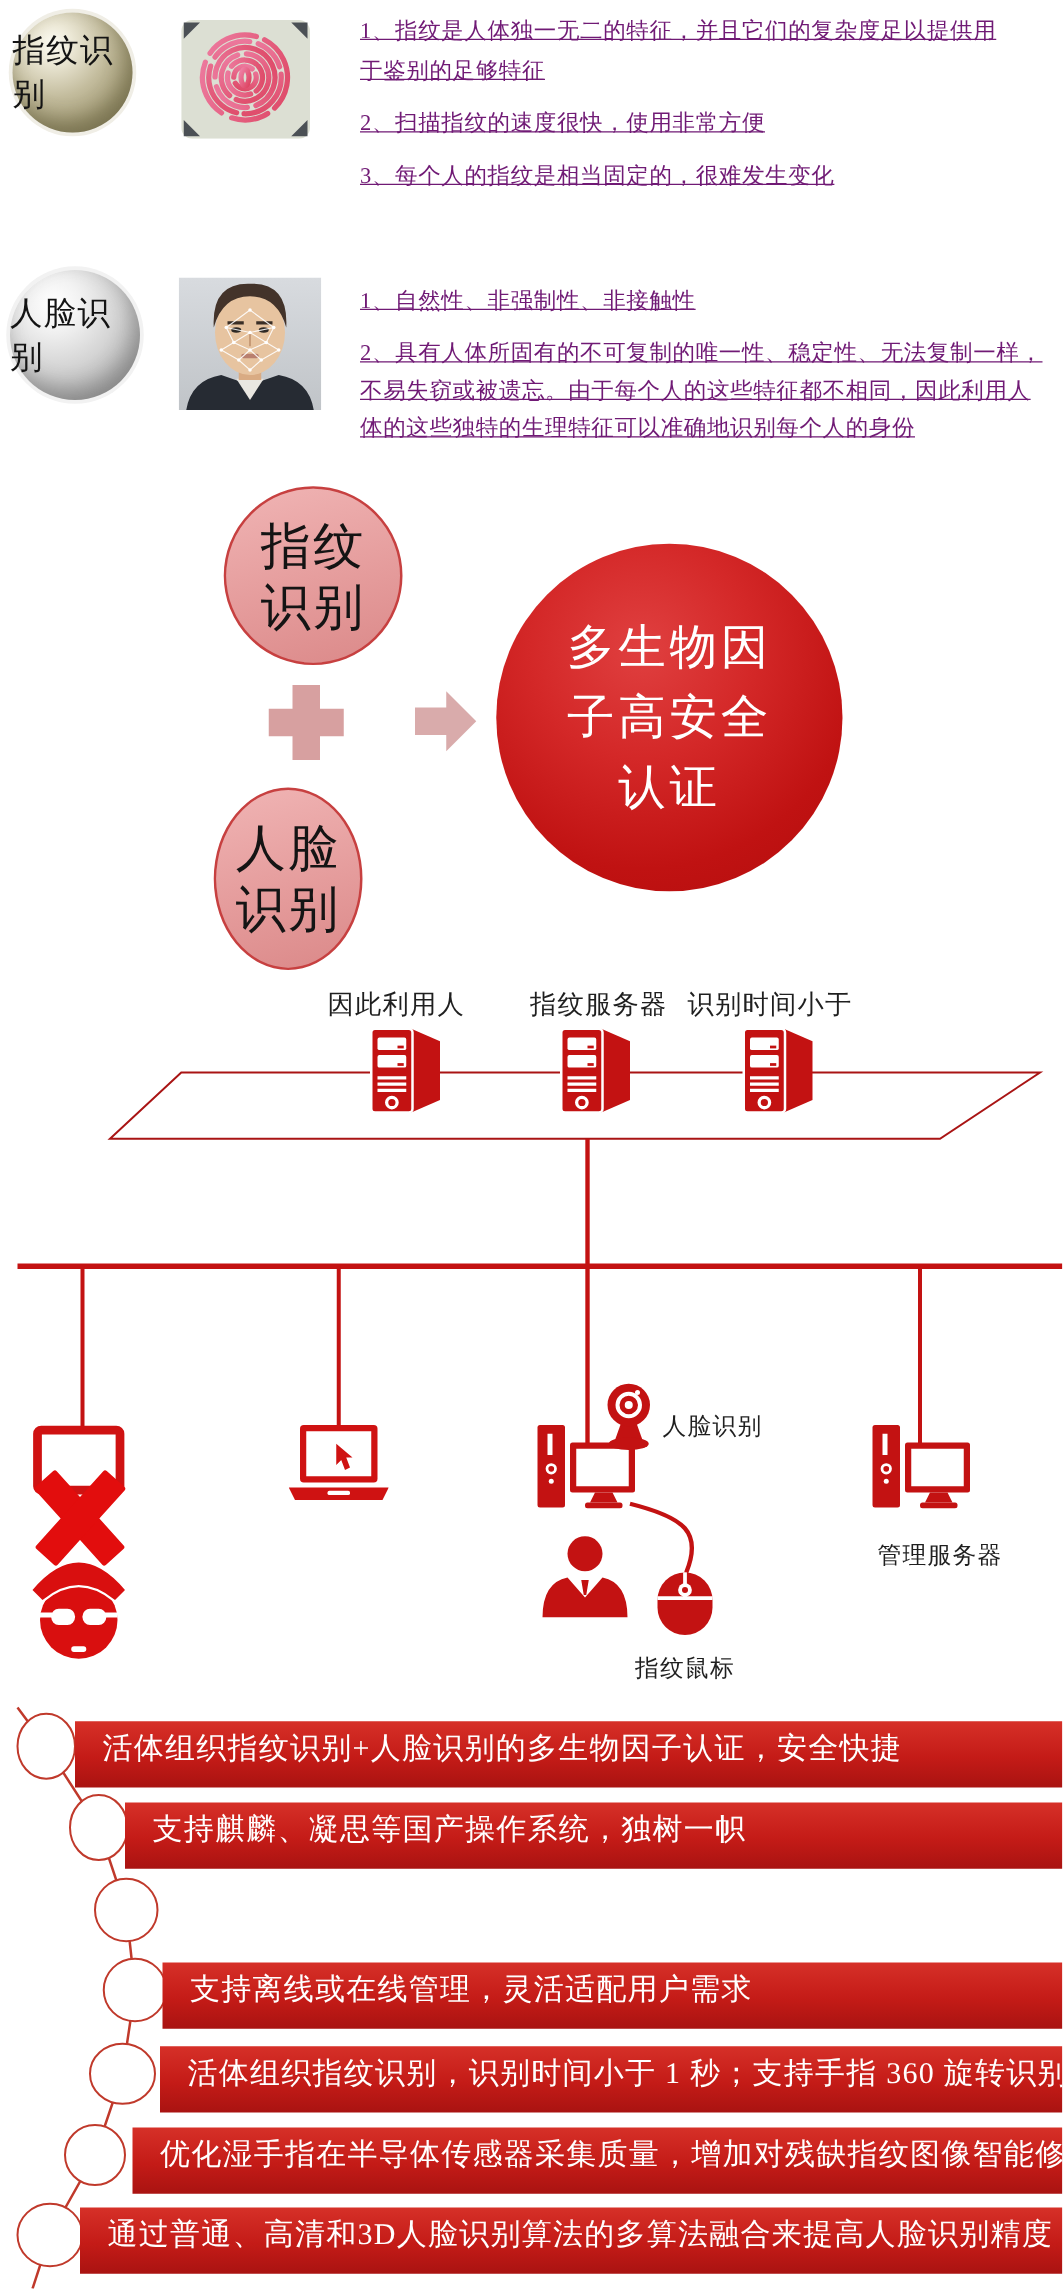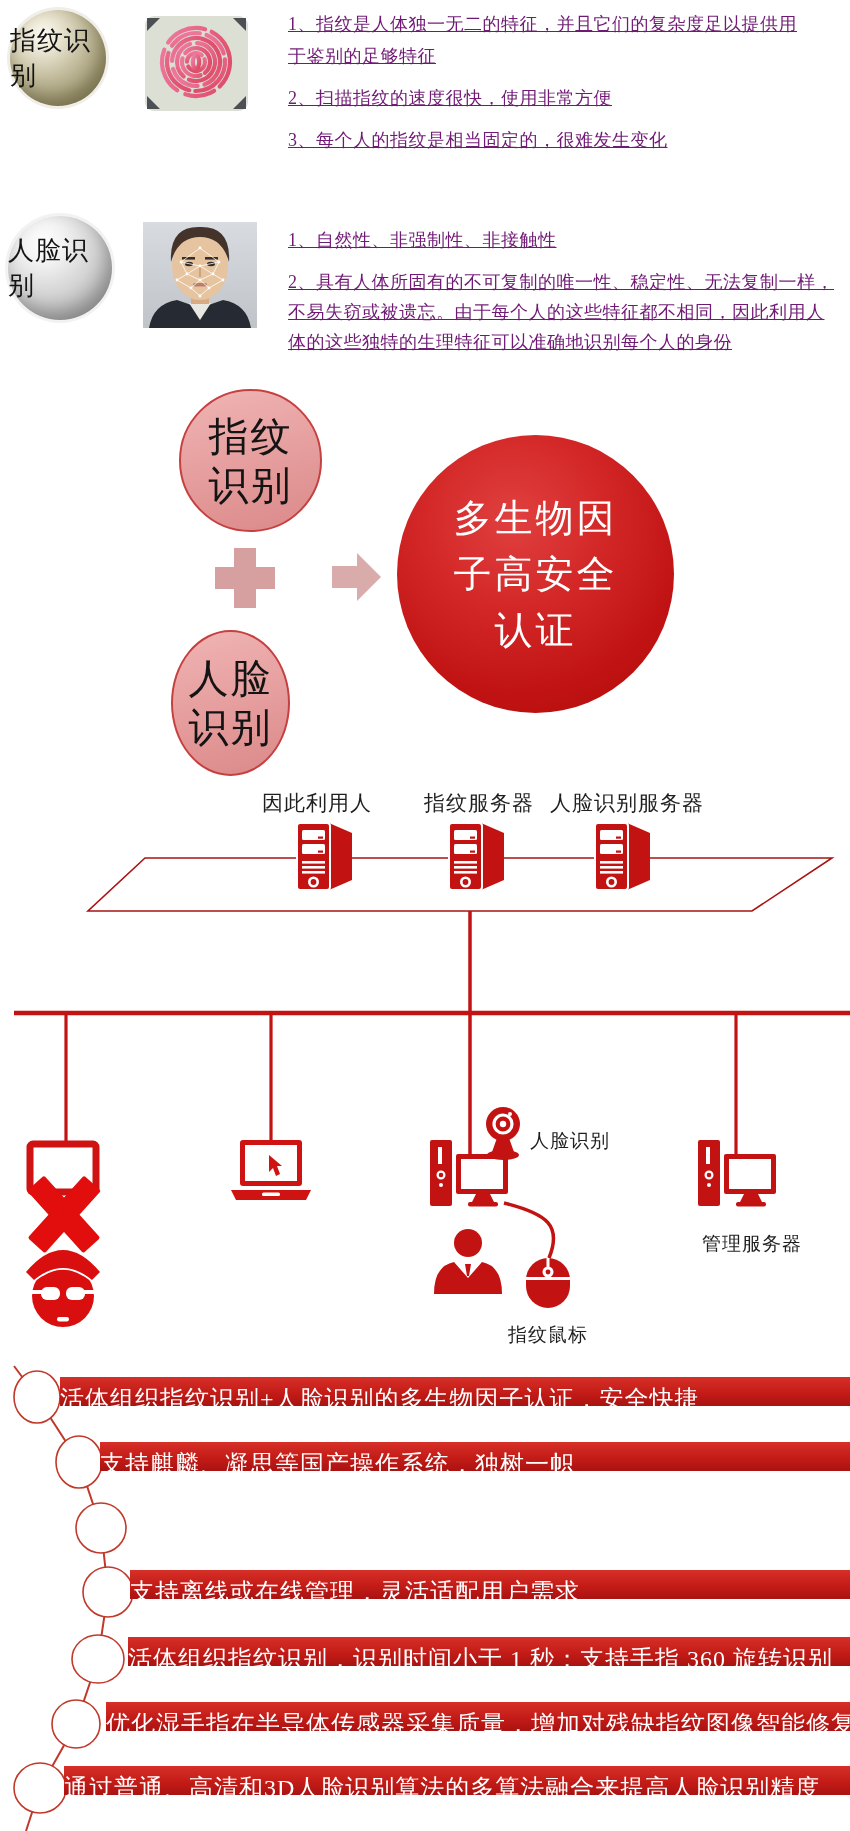--- a/index.html
+++ b/index.html
@@ -16,22 +16,22 @@
   .intro-line{position:absolute;left:288px;font-size:18px;color:#701a75;letter-spacing:0.5px;white-space:nowrap;text-decoration:underline;}
   .fusion-circle{position:absolute;border-radius:50%;display:flex;flex-direction:column;align-items:center;justify-content:center;
           background:linear-gradient(165deg,#f0b4b4 0%, #e59c9c 55%, #db8989 100%);
           border:2px solid #c74040;color:#141414;}
   .fusion-circle .ln{font-size:40px;line-height:49px;letter-spacing:2px;}
   .big-circle{position:absolute;border-radius:50%;display:flex;flex-direction:column;align-items:center;justify-content:center;
           background:radial-gradient(circle at 42% 30%, #e04040 0%, #d42828 35%, #c01212 70%, #b20c0c 100%);color:#ffffff;}
   .big-circle .ln{font-size:38px;line-height:56px;letter-spacing:3px;}
   .diagram-label{position:absolute;font-size:21px;color:#1f1f1f;letter-spacing:1px;white-space:nowrap;}
   .device-label{position:absolute;font-size:19px;color:#1f1f1f;letter-spacing:1px;white-space:nowrap;}
-  .banner{position:absolute;height:29px;background:linear-gradient(180deg,#d63028 0%,#c41b17 55%,#a91311 100%);
-          color:#ffffff;font-size:24px;line-height:45px;letter-spacing:1px;box-sizing:border-box;white-space:nowrap;overflow:hidden;}
+  .banner{position:absolute;height:53px;background:linear-gradient(180deg,#d63028 0%,#c41b17 55%,#a91311 100%);
+          color:#ffffff;font-size:24px;line-height:45px;letter-spacing:1px;padding-left:22px;box-sizing:border-box;white-space:nowrap;overflow:hidden;}
   svg{display:block;}
 </style>
 </head>
 <body>
 
 <div class="canvas">
 
   <svg class="abs" style="left:0;top:0;" width="850" height="1831" viewBox="0 0 850 1831">
 
     <polygon fill="#d7a0a0" points="234,548 256,548 256,567 275,567 275,589 256,589 256,608 234,608 234,589 215,589 215,567 234,567"></polygon>
@@ -155,21 +155,21 @@
   </div>
 
   <div class="big-circle" style="left:397px;top:435px;width:277px;height:278px;">
     <div class="ln">多生物因</div>
     <div class="ln">子高安全</div>
     <div class="ln">认证</div>
   </div>
 
   <div class="diagram-label" style="left:262px;top:789px;">因此利用人</div>
   <div class="diagram-label" style="left:424px;top:789px;">指纹服务器</div>
-  <div class="diagram-label" style="left:550px;top:789px;">人脸识别服务器</div>
+  <div class="diagram-label" style="left:550px;top:789px;">识别时间小于</div>
 
   <svg class="abs" style="left:294px;top:818px;" width="64" height="76" viewBox="0 0 64 76">
     <polygon points="35,5 58,15 58,62 35,72" fill="#c31212"></polygon>
     <rect x="3" y="5" width="33" height="67" rx="3" fill="#c31212" stroke="#ffffff" stroke-width="2"></rect>
     <rect x="8" y="12" width="23" height="10" rx="1.5" fill="#ffffff"></rect>
       <rect x="24" y="18.5" width="5" height="2.2" fill="#c31212"></rect>
     <rect x="8" y="26" width="23" height="10" rx="1.5" fill="#ffffff"></rect>
       <rect x="24" y="32.5" width="5" height="2.2" fill="#c31212"></rect>
     <rect x="8" y="43" width="23" height="2.6" fill="#ffffff"></rect>
     <rect x="8" y="48" width="23" height="2.6" fill="#ffffff"></rect>

